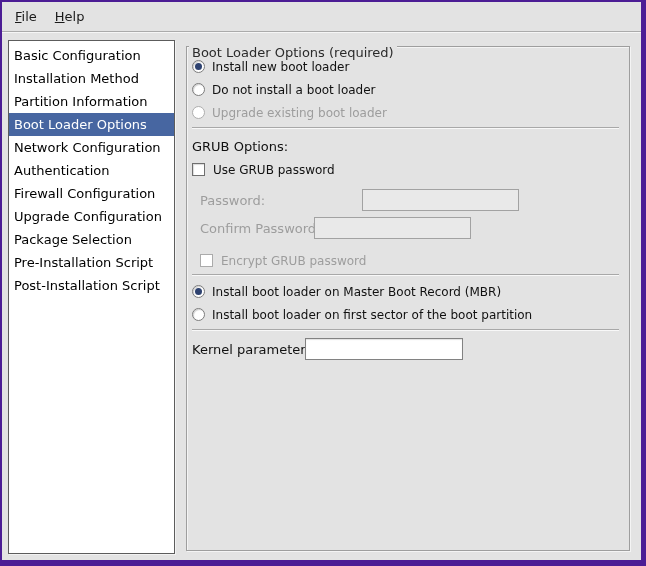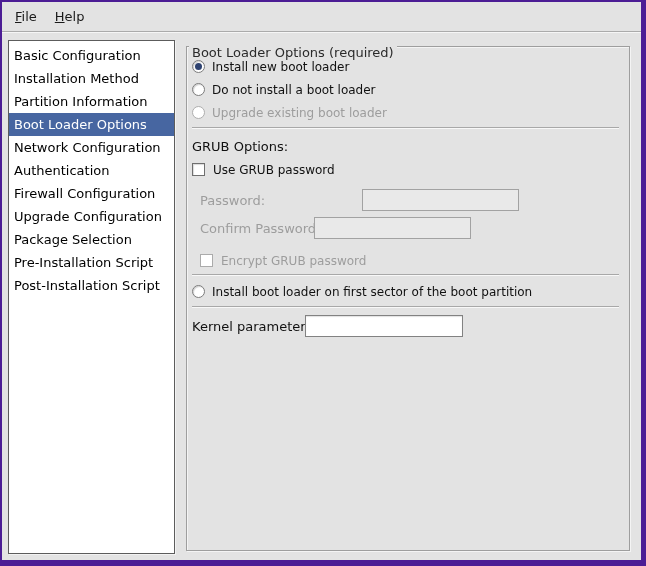--- a/index.html
+++ b/index.html
@@ -215,20 +215,24 @@
         </div>
 
         <div class="opt-row disabled encrypt-row">
           <span class="checkbox disabled"></span>
           <span class="opt-label">Encrypt GRUB password</span>
         </div>
 
         <div class="sep sep2"></div>
 
         <div class="opt-row">
+          <span class="radio checked"></span>
+          <span class="opt-label">Install boot loader on Master Boot Record (MBR)</span>
+        </div>
+        <div class="opt-row">
           <span class="radio"></span>
           <span class="opt-label">Install boot loader on first sector of the boot partition</span>
         </div>
 
         <div class="sep sep3"></div>
 
         <div class="form-row kernel-row">
           <span class="k-label">Kernel parameters:</span>
           <input class="entry" type="text" value="" style="">
         </div>

